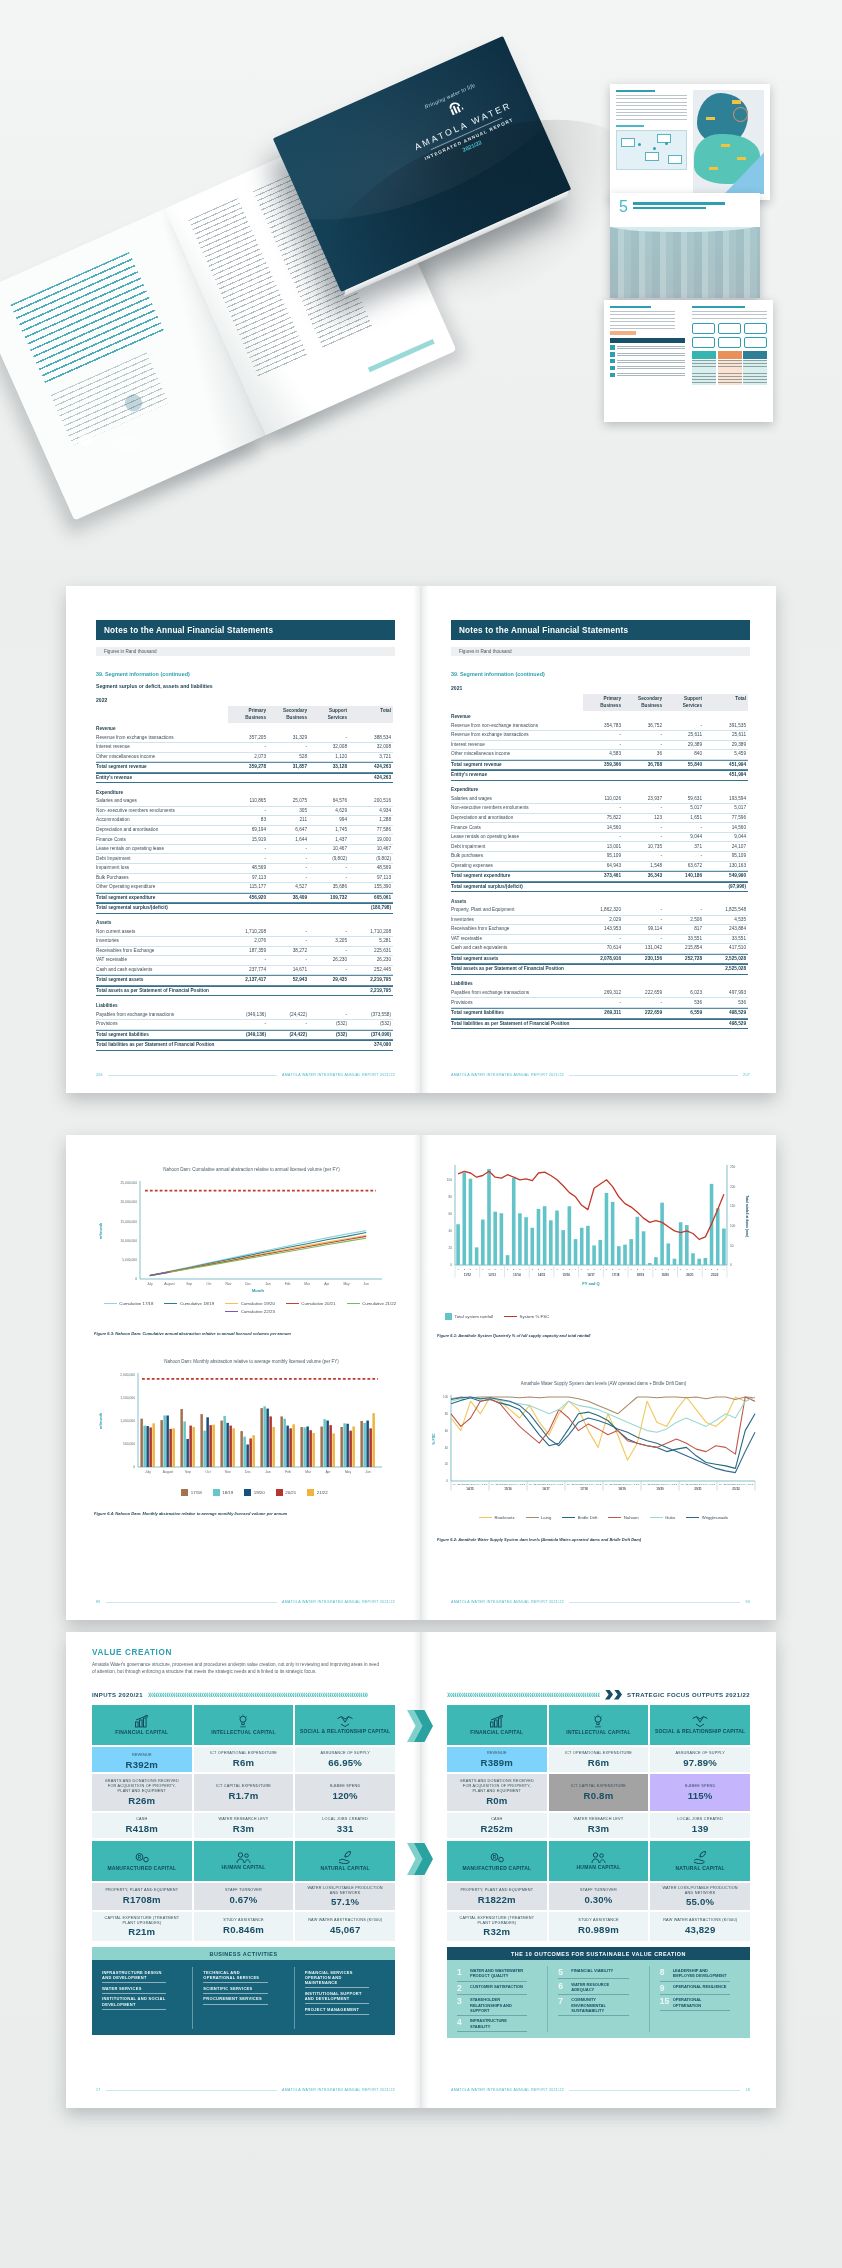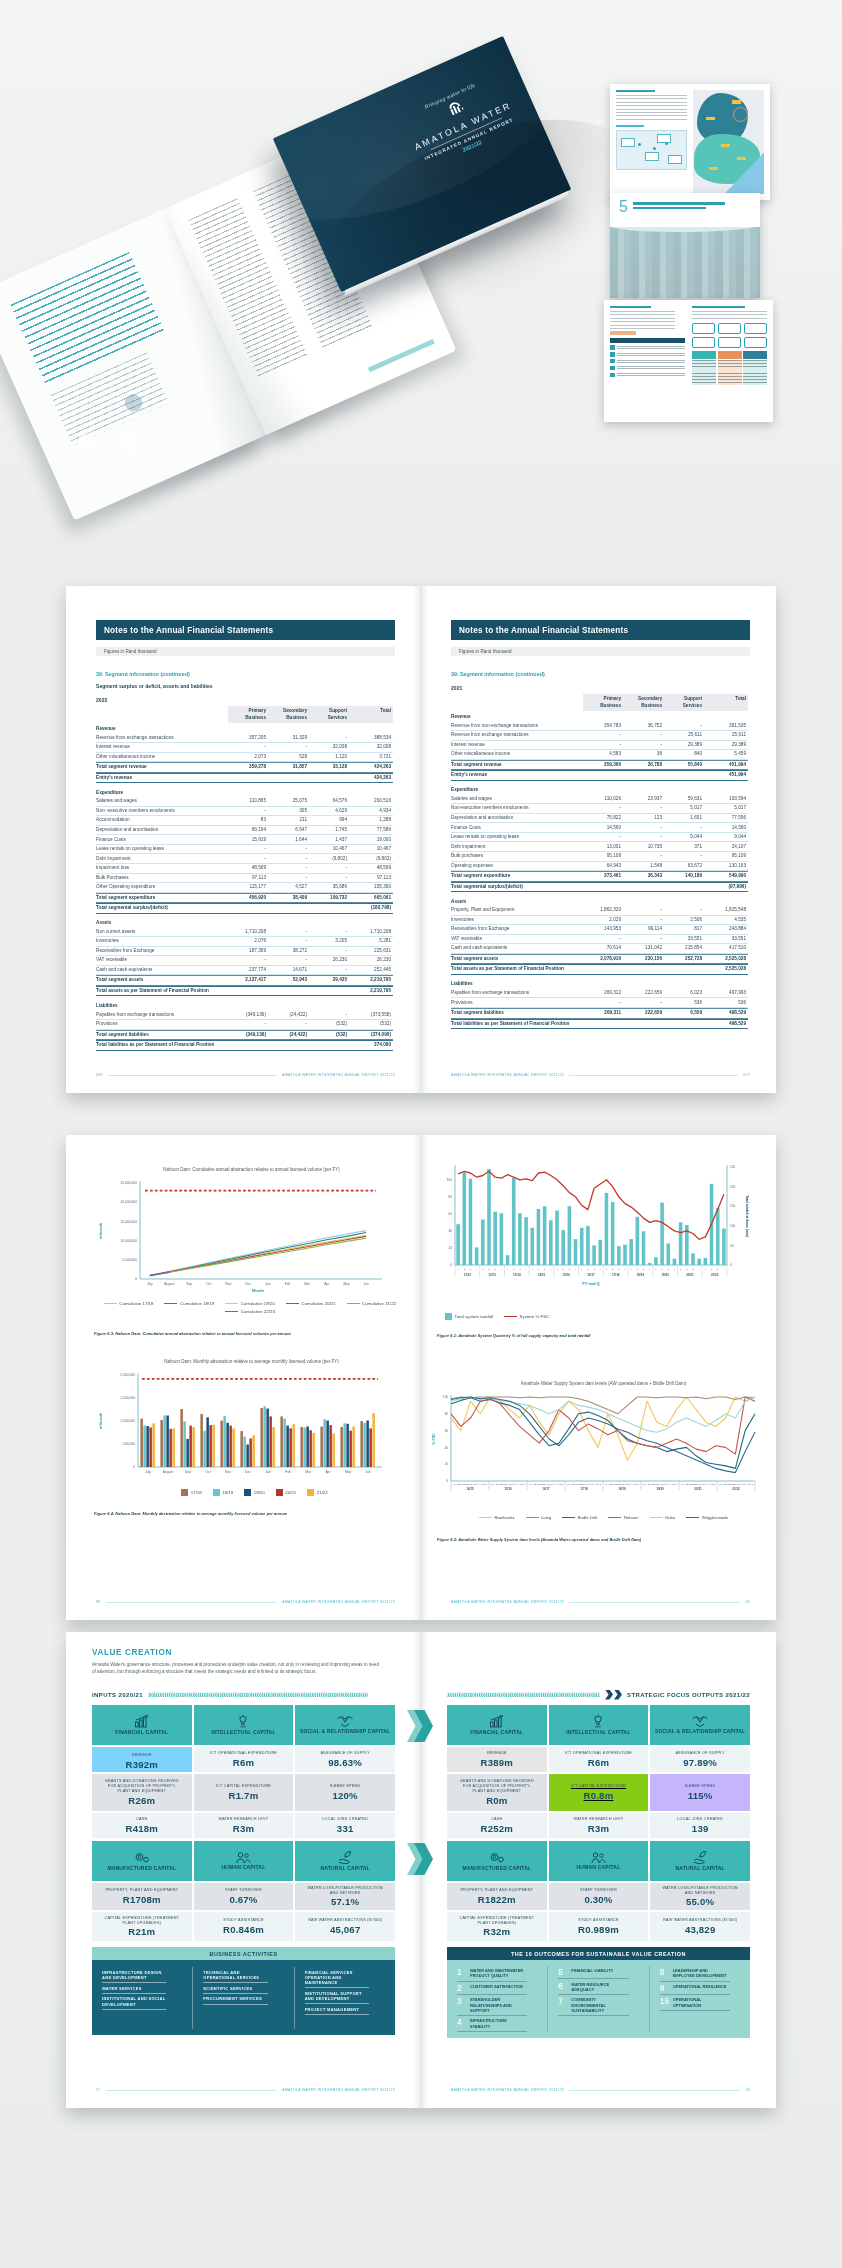--- a/index.html
+++ b/index.html
@@ -1107,21 +1107,21 @@
           <div class="vcell" style="background: #7dd3fc; justify-content: flex-end;">
             <div class="vml">REVENUE</div>
             <div class="vmv">R392m</div>
           </div>
           <div class="vcell" style="background: rgb(236, 244, 245);">
             <div class="vml">ICT OPERATIONAL EXPENDITURE</div>
             <div class="vmv">R6m</div>
           </div>
           <div class="vcell" style="background: rgb(236, 244, 245);">
             <div class="vml">ASSURANCE OF SUPPLY</div>
-            <div class="vmv">98.63%</div>
+            <div class="vmv">66.95%</div>
           </div>
           <div class="vcell" style="background: rgb(223, 227, 232);">
             <div class="vml">GRANTS AND DONATIONS RECEIVED FOR ACQUISITION OF PROPERTY, PLANT AND EQUIPMENT</div>
             <div class="vmv">R26m</div>
           </div>
           <div class="vcell" style="background: rgb(223, 227, 232);">
             <div class="vml">ICT CAPITAL EXPENDITURE</div>
             <div class="vmv">R1.7m</div>
           </div>
           <div class="vcell" style="background: rgb(223, 227, 232);">
@@ -1257,37 +1257,37 @@
           <div class="vhead">
             <svg width="18" height="13" viewBox="0 0 18 13">
               <g fill="none" stroke="#134a5f" stroke-width="1">
                 <path d="M1.5 3.5l4-2 3.5 2.6 3.5-2.6 4 2"></path>
                 <path d="M5 9l4 2.6L13 9"></path>
                 <path d="M5.5 1.8L9 7.2l3.5-5.4"></path>
               </g>
             </svg>
             <div class="vhl">SOCIAL &amp; RELATIONSHIP CAPITAL</div>
           </div>
-          <div class="vcell" style="background: #e5e5e5;">
+          <div class="vcell" style="background: #7dd3fc;">
             <div class="vml">REVENUE</div>
             <div class="vmv">R389m</div>
           </div>
           <div class="vcell" style="background: rgb(236, 244, 245);">
             <div class="vml">ICT OPERATIONAL EXPENDITURE</div>
             <div class="vmv">R6m</div>
           </div>
           <div class="vcell" style="background: rgb(236, 244, 245);">
             <div class="vml">ASSURANCE OF SUPPLY</div>
             <div class="vmv">97.89%</div>
           </div>
           <div class="vcell" style="background: rgb(223, 227, 232);">
             <div class="vml">GRANTS AND DONATIONS RECEIVED FOR ACQUISITION OF PROPERTY, PLANT AND EQUIPMENT</div>
             <div class="vmv">R0m</div>
           </div>
-          <div class="vcell" style="background: #84cc16; text-decoration: underline;">
+          <div class="vcell" style="background: #a3a3a3;">
             <div class="vml">ICT CAPITAL EXPENDITURE</div>
             <div class="vmv">R0.8m</div>
           </div>
           <div class="vcell" style="background: #c4b5fd;">
             <div class="vml">B-BBEE SPEND</div>
             <div class="vmv">115%</div>
           </div>
           <div class="vcell" style="background: rgb(236, 244, 245);">
             <div class="vml">CASH</div>
             <div class="vmv">R252m</div>

